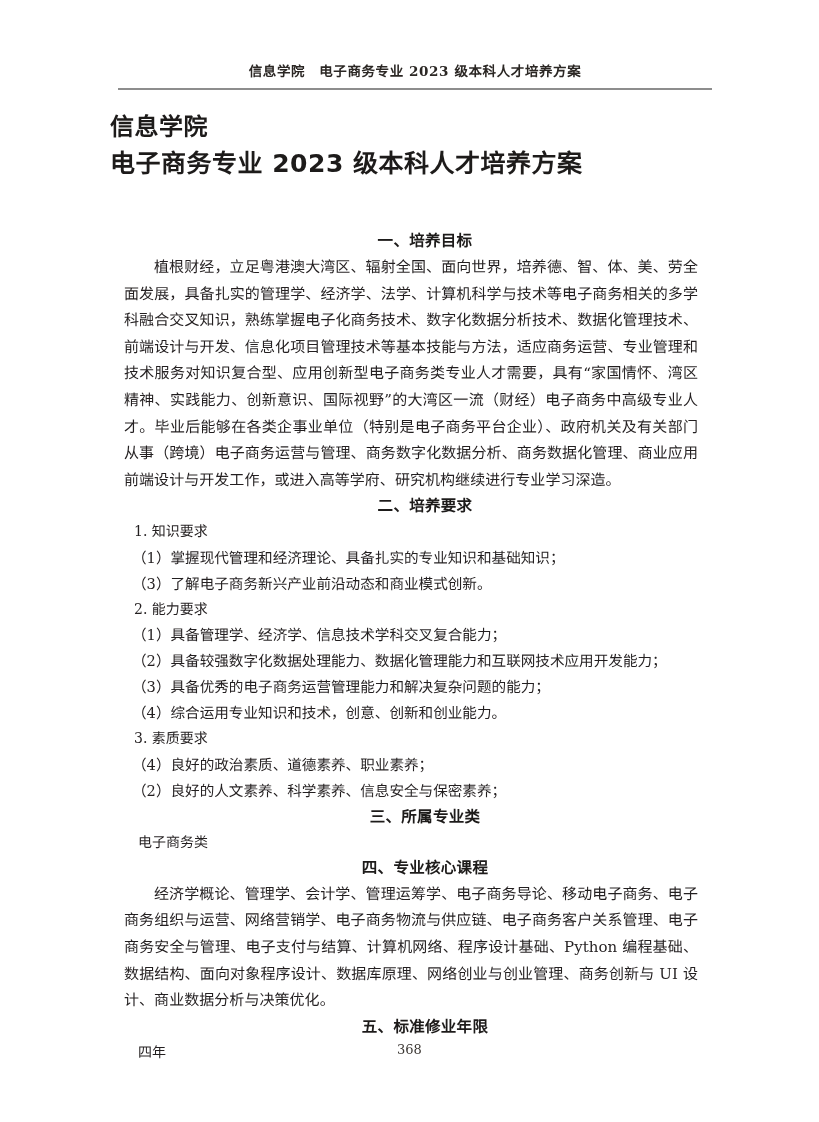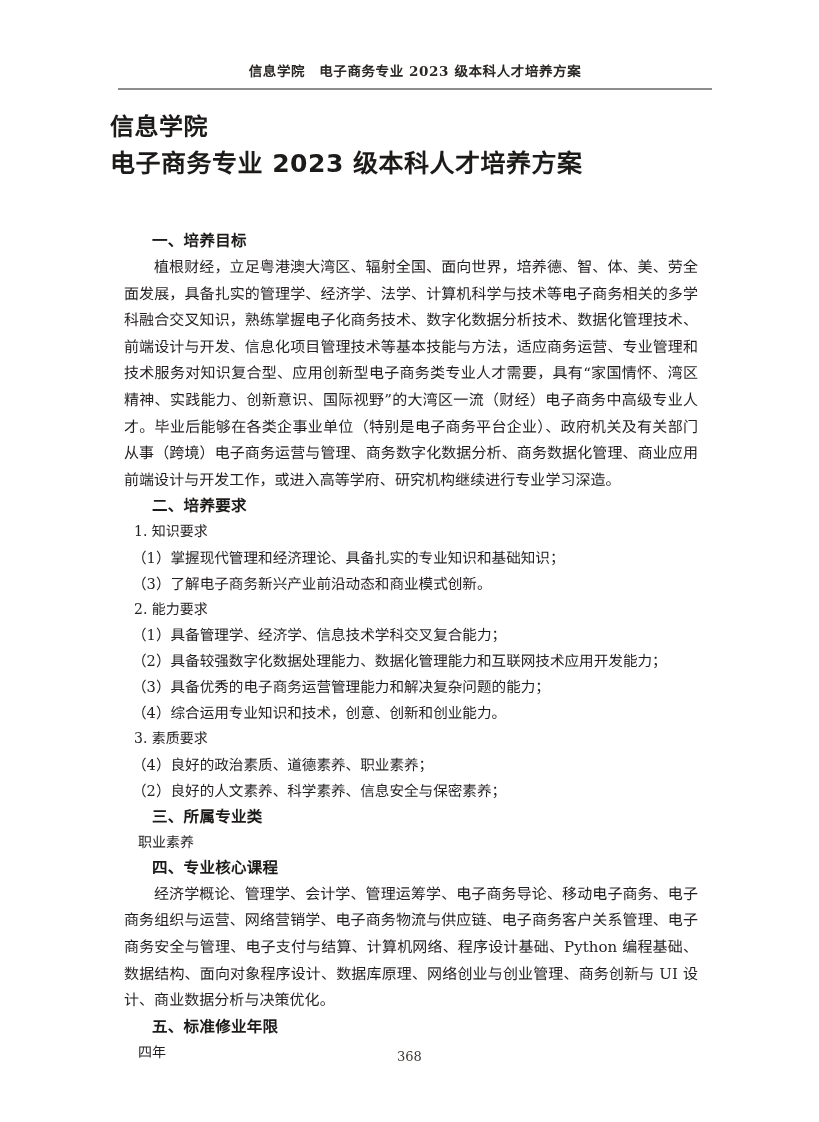--- a/index.html
+++ b/index.html
@@ -84,20 +84,21 @@
   h2.sec-head {
     margin: 0;
     padding: 0;
     font-family: "DejaVu Sans", "Liberation Sans", sans-serif;
     font-weight: bold;
     font-size: 15.5px;
     line-height: 26px;
     color: #1d1b1a;
     text-indent: 28px;
     letter-spacing: 0.3px;
+    text-align: center;
   }
 
   p.body-para {
     margin: 0;
     padding: 0;
     font-size: 15px;
     line-height: 26.6px;
     text-indent: 30px;
     text-align: justify;
     text-justify: inter-ideograph;
@@ -135,21 +136,20 @@
   
   .page-number {
     position: absolute;
     left: 0;
     top: 1042px;
     width: 819px;
     text-align: center;
     font-size: 13px;
     color: #3a3632;
     font-family: "DejaVu Serif", "Liberation Serif", serif;
-    margin-top: 7px;
   }
 </style>
 </head>
 <body>
 
 <div class="page">
 
   <div class="runhead">信息学院　电子商务专业 2023 级本科人才培养方案</div>
   <div class="runhead-rule"></div>
 
@@ -173,21 +173,21 @@
     <p class="item">（1）具备管理学、经济学、信息技术学科交叉复合能力；</p>
     <p class="item">（2）具备较强数字化数据处理能力、数据化管理能力和互联网技术应用开发能力；</p>
     <p class="item">（3）具备优秀的电子商务运营管理能力和解决复杂问题的能力；</p>
     <p class="item">（4）综合运用专业知识和技术，创意、创新和创业能力。</p>
 
     <p class="sub-head">3. 素质要求</p>
     <p class="item">（4）良好的政治素质、道德素养、职业素养；</p>
     <p class="item">（2）良好的人文素养、科学素养、信息安全与保密素养；</p>
 
     <h2 class="sec-head">三、所属专业类</h2>
-    <p class="plain-line">职业素养</p>
+    <p class="plain-line">电子商务类</p>
 
     <h2 class="sec-head">四、专业核心课程</h2>
     <p class="body-para">经济学概论、管理学、会计学、管理运筹学、电子商务导论、移动电子商务、电子商务组织与运营、网络营销学、电子商务物流与供应链、电子商务客户关系管理、电子商务安全与管理、电子支付与结算、计算机网络、程序设计基础、Python 编程基础、数据结构、面向对象程序设计、数据库原理、网络创业与创业管理、商务创新与 UI 设计、商业数据分析与决策优化。</p>
 
     <h2 class="sec-head">五、标准修业年限</h2>
     <p class="plain-line">四年</p>
 
   </div>
 
   <div class="page-number">368</div>

